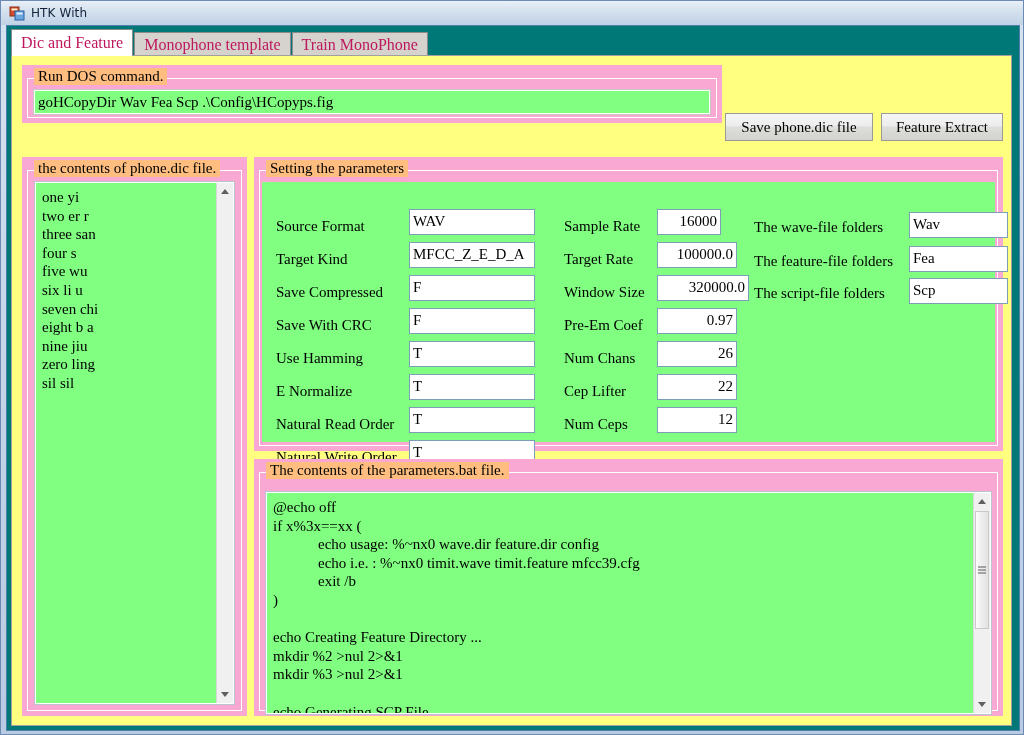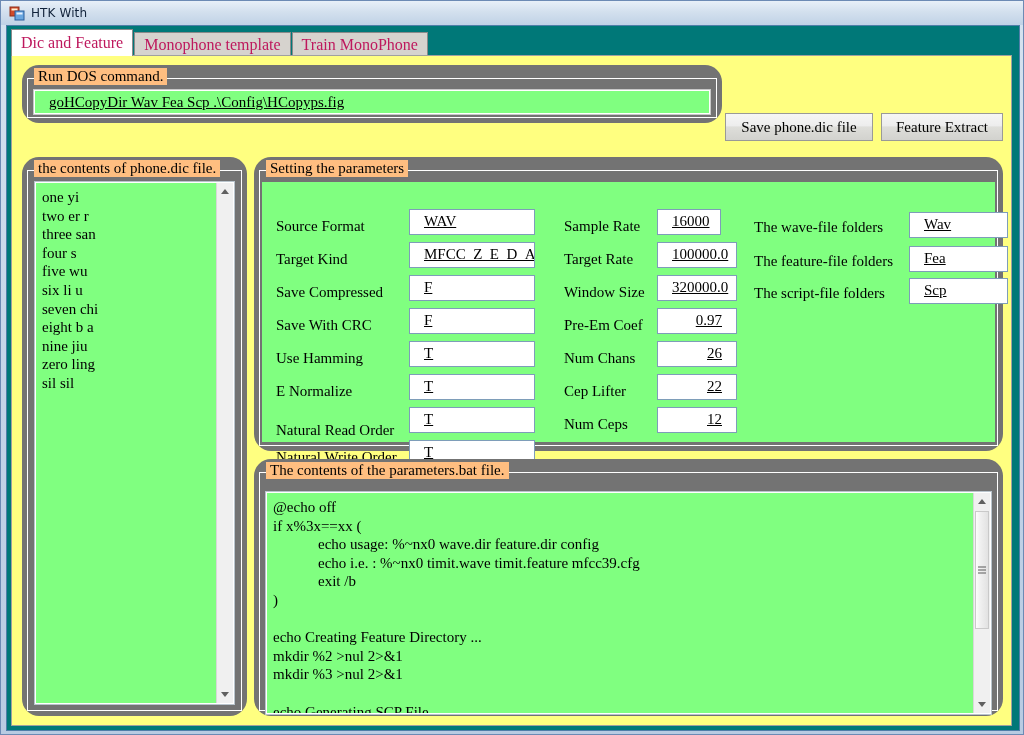--- a/index.html
+++ b/index.html
@@ -101,23 +101,22 @@
     width: 1001px;
     height: 671px;
     background: #ffff80;
     border: 1px solid #a0a0a0;
     box-sizing: border-box;
   }
 
   
   .groupbox {
     position: absolute;
-    background: #737373;
-    box-sizing: border-box;
-    border-radius: 17px;
+    background: #f9a8d4;
+    box-sizing: border-box;
   }
   .gb-border {
     position: absolute;
     left: 5px;
     top: 13px;
     right: 5px;
     bottom: 5px;
     border: 1px solid #ffffff;
     box-sizing: border-box;
     pointer-events: none;
@@ -137,25 +136,24 @@
 
   
   .textbox {
     position: absolute;
     background: #ffffff;
     border: 1px solid #7e9db9;
     box-sizing: border-box;
     font-family: "Liberation Serif", serif;
     font-size: 15px;
     color: #000;
-    padding: 1px 14px;
+    padding: 1px 3px;
     line-height: 20px;
     white-space: nowrap;
     overflow: hidden;
-    text-decoration: underline;
   }
   .textbox.green {
     background: #80ff80;
     border: 1px solid #ffffff;
     outline: 1px solid #c8c8c8;
   }
   .textbox.right { text-align: right; }
 
   .lbl {
     position: absolute;
@@ -337,34 +335,34 @@
 
         <div class="lbl" style="left:22px; top:159px;">Save With CRC</div>
         <div class="textbox" style="left:155px; top:151px; width:126px; height:26px;">F</div>
 
         <div class="lbl" style="left:22px; top:192px;">Use Hamming</div>
         <div class="textbox" style="left:155px; top:184px; width:126px; height:26px;">T</div>
 
         <div class="lbl" style="left:22px; top:225px;">E Normalize</div>
         <div class="textbox" style="left:155px; top:217px; width:126px; height:26px;">T</div>
 
-        <div class="lbl" style="left:22px; top:264px;">Natural  Read Order</div>
+        <div class="lbl" style="left:22px; top:258px;">Natural  Read Order</div>
         <div class="textbox" style="left:155px; top:250px; width:126px; height:26px;">T</div>
 
         <div class="lbl" style="left:22px; top:291px;text-align:center;">Natural Write Order</div>
         <div class="textbox" style="left:155px; top:283px; width:126px; height:26px;">T</div>
 
         <div class="lbl" style="left:310px; top:60px;">Sample Rate</div>
         <div class="textbox right" style="left:403px; top:52px; width:64px; height:26px;">16000</div>
 
         <div class="lbl" style="left:310px; top:93px;">Target Rate</div>
         <div class="textbox right" style="left:403px; top:85px; width:80px; height:26px;">100000.0</div>
 
         <div class="lbl" style="left:310px; top:126px;">Window Size</div>
-        <div class="textbox right" style="left:403px; top:118px; width:80px; height:26px;">320000.0</div>
+        <div class="textbox right" style="left:403px; top:118px; width:92px; height:26px;">320000.0</div>
 
         <div class="lbl" style="left:310px; top:159px;">Pre-Em Coef</div>
         <div class="textbox right" style="left:403px; top:151px; width:80px; height:26px;">0.97</div>
 
         <div class="lbl" style="left:310px; top:192px;">Num Chans</div>
         <div class="textbox right" style="left:403px; top:184px; width:80px; height:26px;">26</div>
 
         <div class="lbl" style="left:310px; top:225px;">Cep Lifter</div>
         <div class="textbox right" style="left:403px; top:217px; width:80px; height:26px;">22</div>
 

